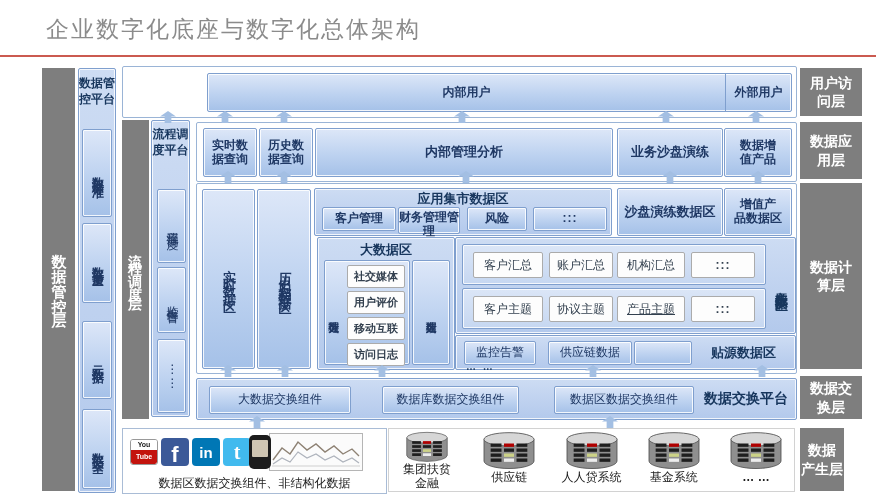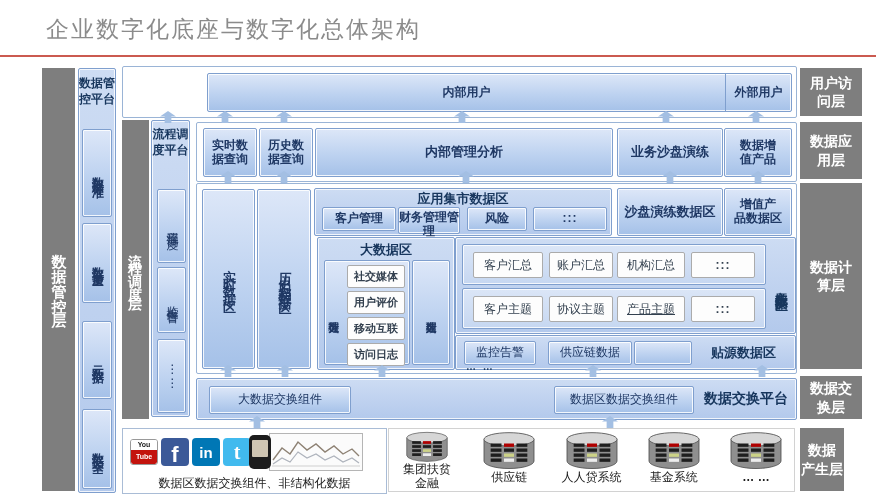--- a/index.html
+++ b/index.html
@@ -181,20 +181,21 @@
       <span class="abs bluebox" style="left:8px;top:5px;width:70px;height:22px;font-weight:normal;">监控告警</span>
       <span class="abs bluebox" style="left:92px;top:5px;width:82px;height:22px;font-weight:normal;">供应链数据</span>
       <span class="abs bluebox" style="left:178px;top:5px;width:56px;height:22px;"></span>
       <span class="abs" style="left:10px;top:25px;font-size:10px;font-weight:bold;color:#17365d;letter-spacing:2px;">… …</span>
       <div class="abs head" style="left:240px;top:0;width:95px;height:33px;display:flex;align-items:center;justify-content:center;">贴源数据区</div>
     </div>
   </div>
 
   <div class="abs bluefill" style="left:196px;top:378px;width:599px;height:40px;">
     <span class="abs bluebox" style="left:12px;top:7px;width:140px;height:26px;font-weight:normal;">大数据交换组件</span>
+    <span class="abs bluebox" style="left:185px;top:7px;width:135px;height:26px;font-weight:normal;">数据库数据交换组件</span>
     <span class="abs bluebox" style="left:357px;top:7px;width:138px;height:26px;font-weight:normal;">数据区数据交换组件</span>
     <div class="abs head" style="left:505px;top:0;width:88px;height:40px;font-size:14px;display:flex;align-items:center;justify-content:center;">数据交换平台</div>
   </div>
 
   <div class="abs" style="left:122px;top:428px;width:263px;height:64px;background:#fff;border:1px solid #a9bcd6;">
     <div class="iconrow abs" style="left:7px;top:4px;height:38px;">
       <span class="yt">
         <span class="yt-top">You</span>
         <span class="yt-bot">Tube</span>
       </span>

